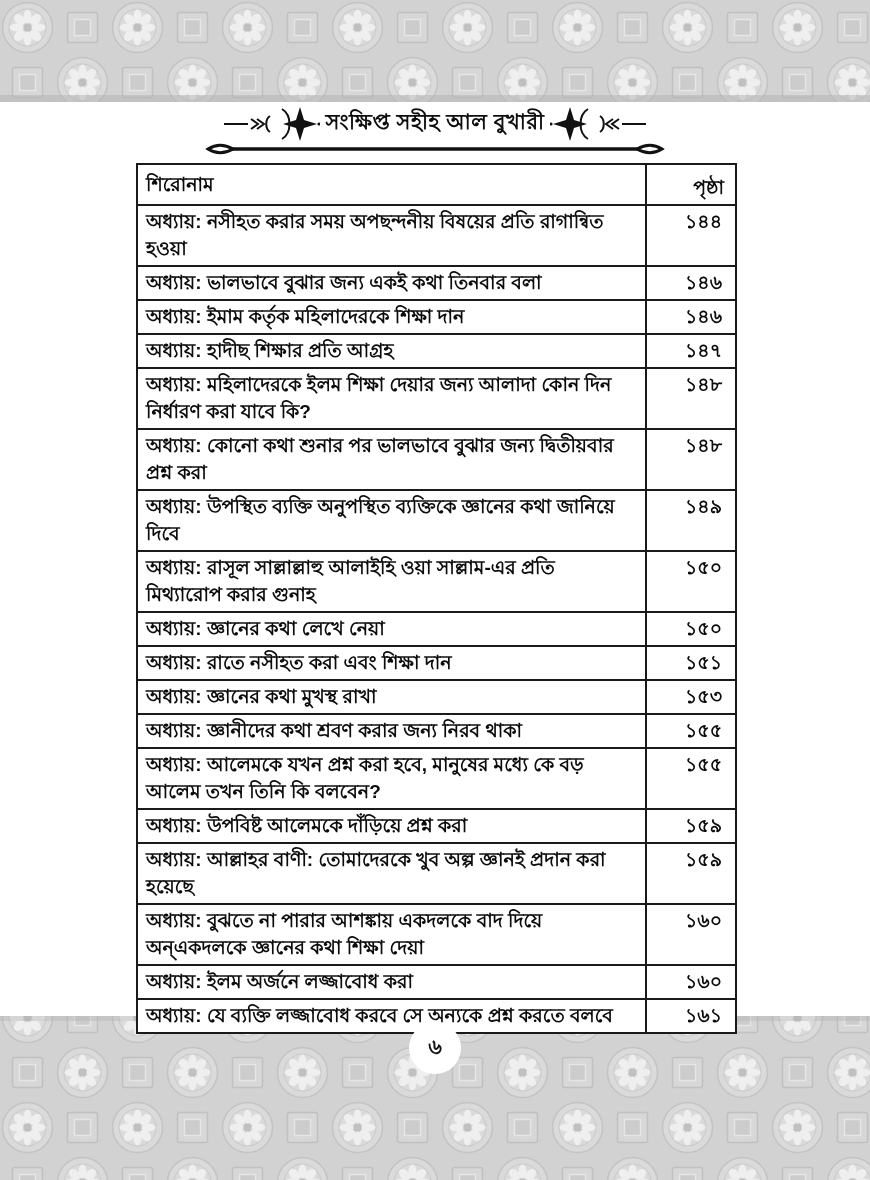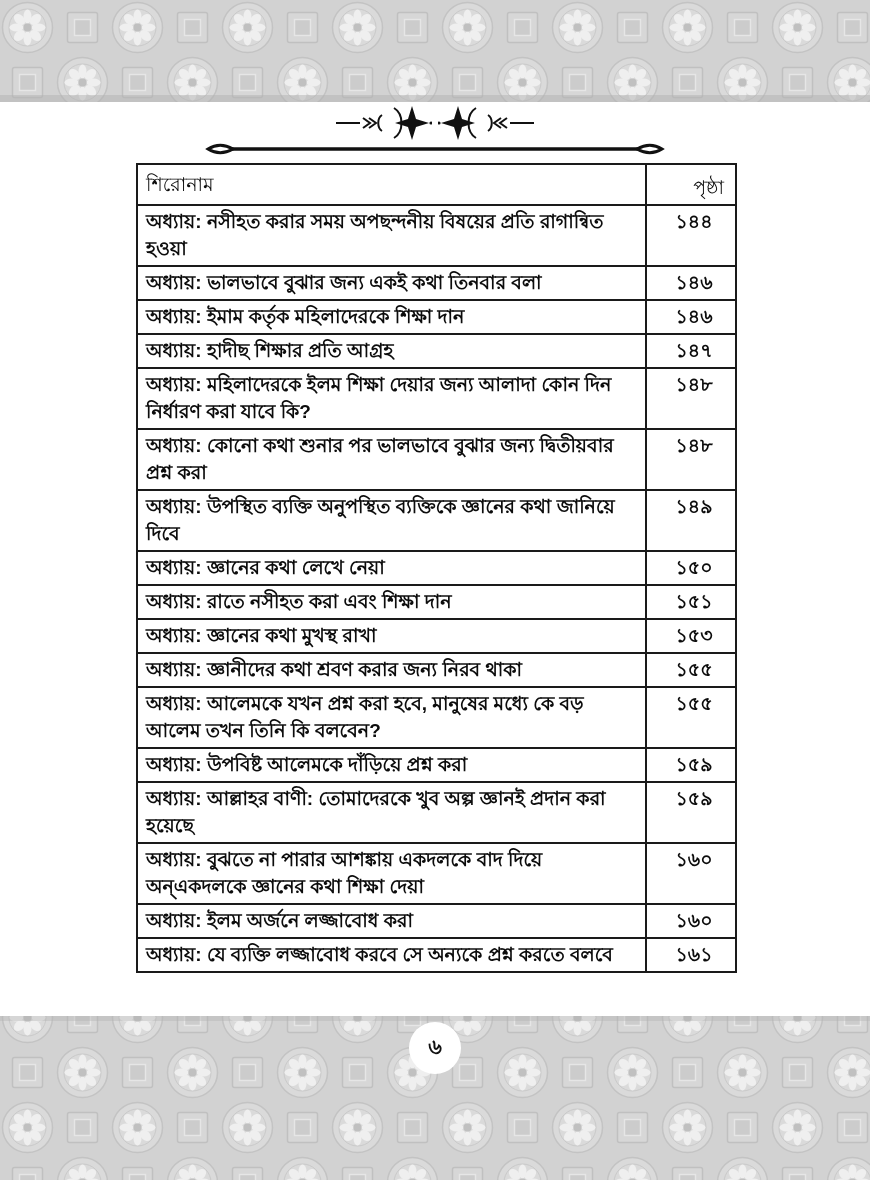--- a/index.html
+++ b/index.html
@@ -49,32 +49,32 @@
     font-weight: 600;
     color: #0c0c0c;
   }
   .toc-table col.c-title { width: 509px; }
   .toc-table col.c-page  { width: 90px; }
   .toc-table th, .toc-table td {
     border: 2px solid #1a1a1a;
     line-height: 27px;
   }
   .toc-table th {
-    font-weight: normal;
+    font-weight: bold;
     height: 29px;
   }
   .th-title { text-align: left; padding: 2px 8px; }
   .th-page  { text-align: right; padding: 8px 11px 2px 3px; }
   .td-title {
     text-align: left;
     padding: 2px 20px 3px 8px;
     height: 27px;
   }
   .td-page {
-    text-align: center;
+    text-align: right;
     vertical-align: top;
     padding: 2px 13px 2px 19px;
   }
 
   
   .page-badge {
     position: absolute;
     left: 409px; top: 1022px;
     width: 52px; height: 52px;
     border-radius: 50%;
@@ -133,20 +133,21 @@
         <line x1="0" y1="17" x2="24" y2="17"></line>
         <path d="M27,12 L34,17 L27,22"></path>
         <path d="M33,12 L40,17 L33,22"></path>
         <path d="M46,9 C41,12 41,22 46,25"></path>
         <path d="M58,2 C68,8 68,26 58,32"></path>
       </g>
       <path d="M76,0 L80,13 L93,17 L80,21 L76,34 L72,21 L59,17 L72,13 Z" fill="#111"></path>
       <circle cx="95" cy="17" r="1.6" fill="#111"></circle>
     </svg>
 
+    <span class="book-title">সংক্ষিপ্ত সহীহ আল বুখারী</span>
 
     <svg class="flourish" width="96" height="34" viewBox="0 0 96 34" aria-hidden="true">
       <g transform="translate(96,0) scale(-1,1)">
         <g stroke="#111" stroke-width="2" fill="none">
           <line x1="0" y1="17" x2="24" y2="17"></line>
           <path d="M27,12 L34,17 L27,22"></path>
           <path d="M33,12 L40,17 L33,22"></path>
           <path d="M46,9 C41,12 41,22 46,25"></path>
           <path d="M58,2 C68,8 68,26 58,32"></path>
         </g>
@@ -198,20 +199,24 @@
     </tr>
         <tr>
       <td class="td-title">অধ্যায়: কোনো কথা শুনার পর ভালভাবে বুঝার জন্য দ্বিতীয়বার প্রশ্ন করা</td>
       <td class="td-page">১৪৮</td>
     </tr>
         <tr>
       <td class="td-title">অধ্যায়: উপস্থিত ব্যক্তি অনুপস্থিত ব্যক্তিকে জ্ঞানের কথা জানিয়ে দিবে</td>
       <td class="td-page">১৪৯</td>
     </tr>
         <tr>
+      <td class="td-title">অধ্যায়: রাসূল সাল্লাল্লাহু আলাইহি ওয়া সাল্লাম-এর প্রতি মিথ্যারোপ করার গুনাহ</td>
+      <td class="td-page">১৫০</td>
+    </tr>
+        <tr>
       <td class="td-title">অধ্যায়: জ্ঞানের কথা লেখে নেয়া</td>
       <td class="td-page">১৫০</td>
     </tr>
         <tr>
       <td class="td-title">অধ্যায়: রাতে নসীহত করা এবং শিক্ষা দান</td>
       <td class="td-page">১৫১</td>
     </tr>
         <tr>
       <td class="td-title">অধ্যায়: জ্ঞানের কথা মুখস্থ রাখা</td>
       <td class="td-page">১৫৩</td>

